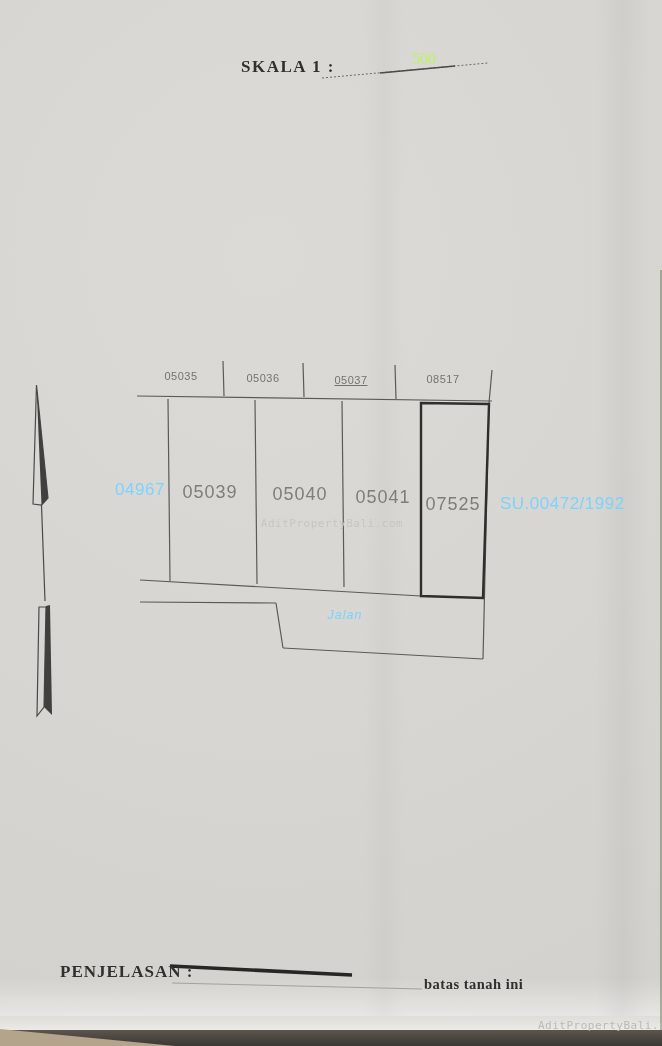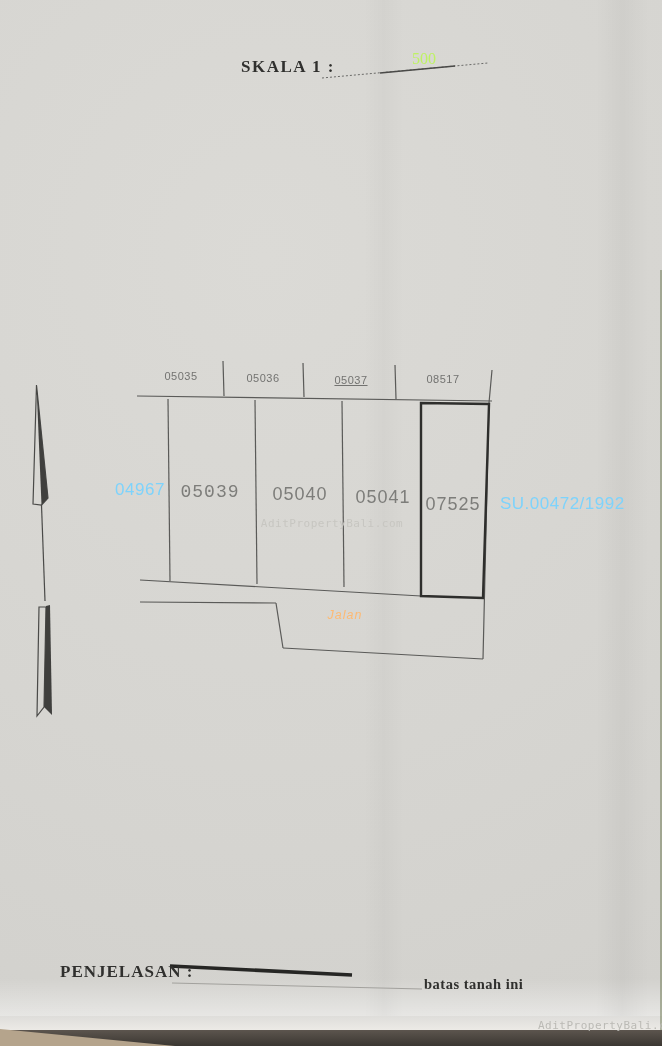--- a/index.html
+++ b/index.html
@@ -36,21 +36,21 @@
   }
   
   .t{position:absolute;white-space:nowrap;}
   .center{transform:translateX(-50%);}
   .serifB{font-family:"Liberation Serif",serif;font-weight:bold;color:#30302e;}
   .scale-label{left:213px;top:57px;font-size:17px;letter-spacing:1.5px;margin-left:28px;}
   .scale-value{left:412px;top:50px;font-family:"Liberation Serif",serif;font-size:16px;color:#bef264;}
   .plotnum-small{font-size:11px;color:#737371;letter-spacing:.5px;}
   .plotnum-big{font-size:18px;color:#7d7d7a;letter-spacing:1px;}
   .plotnum-side{font-size:17px;color:#7dd3fc;letter-spacing:.5px;}
-  .road-label{font-size:12.5px;color:#fdba74;font-style:italic;letter-spacing:1px;}
+  .road-label{font-size:12.5px;color:#7dd3fc;font-style:italic;letter-spacing:1px;}
   .legend-label{left:60px;top:962px;font-size:17px;letter-spacing:1px;}
   .legend-caption{left:424px;top:976px;font-size:14.5px;letter-spacing:.5px;}
   .watermark{font-family:"DejaVu Sans Mono",monospace;font-size:11px;letter-spacing:.5px;text-align:center;}
   .wm-center{left:332px;top:517px;color:#c7c6c1;}
   .wm-corner{left:538px;top:1019px;color:#bbbab5;}
   svg{position:absolute;left:0;top:0;}
 </style>
 </head>
 <body>
 
@@ -94,21 +94,21 @@
 </svg>
 
 <div class="t serifB scale-label">SKALA 1 :</div>
 <div class="t scale-value">500</div>
 
 <div class="t plotnum-small center" style="left:181px;top:370px;">05035</div>
 <div class="t plotnum-small center" style="left:263px;top:372px;">05036</div>
 <div class="t plotnum-small center" style="left:351px;top:374px;text-decoration:underline;">05037</div>
 <div class="t plotnum-small center" style="left:443px;top:373px;">08517</div>
 
-<div class="t plotnum-big center" style="left:210px;top:482px;font-family:Liberation Mono, monospace;">05039</div>
+<div class="t plotnum-big center" style="left:210px;top:482px;">05039</div>
 <div class="t plotnum-big center" style="left:300px;top:484px;">05040</div>
 <div class="t plotnum-big center" style="left:383px;top:487px;">05041</div>
 <div class="t plotnum-big center" style="left:453px;top:494px;">07525</div>
 
 <div class="t plotnum-side center" style="left:140px;top:480px;">04967</div>
 <div class="t plotnum-side" style="left:500px;top:494px;">SU.00472/1992</div>
 <div class="t road-label center" style="left:345px;top:608px;">Jalan</div>
 
 <div class="t serifB legend-label">PENJELASAN :</div>
 <div class="t serifB legend-caption">batas tanah ini</div>

